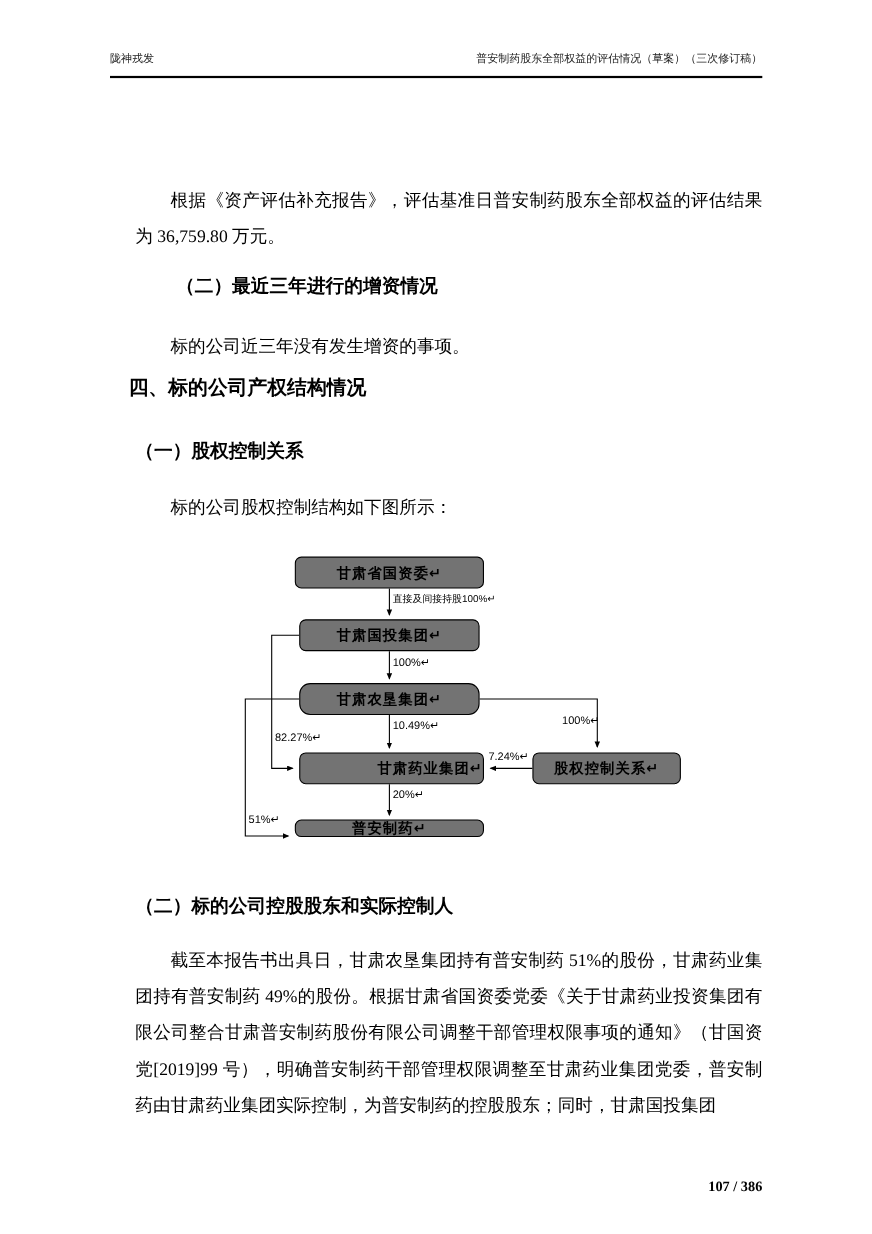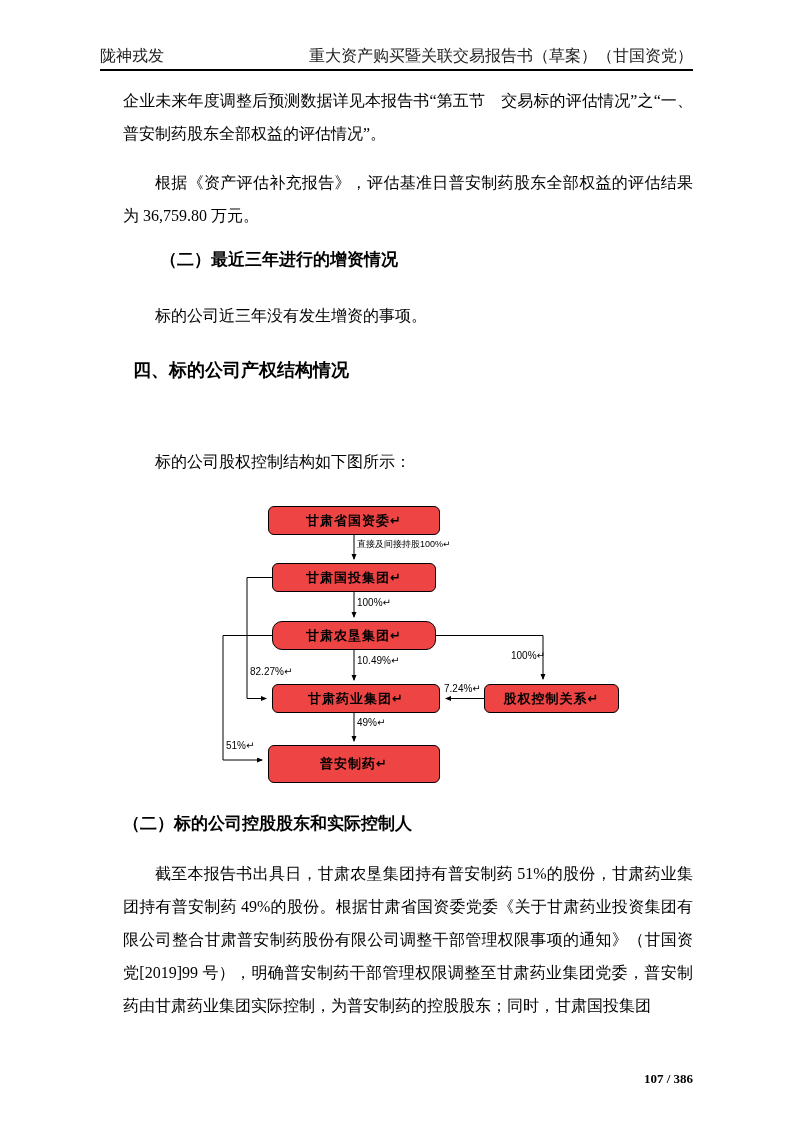--- a/index.html
+++ b/index.html
@@ -7,70 +7,70 @@
     position:relative;
     width:793px;height:1122px;
     margin:0 auto;
     background:#fff;
     overflow:hidden;
     font-family:"Liberation Serif","DejaVu Serif",serif;
     color:#000;
   }
   .abs{position:absolute;}
   
-  .hdr{top:46px;left:100px;width:593px;display:flex;justify-content:space-between;align-items:flex-end;font-size:16px;color:#222;}
+  .hdr{top:46px;left:100px;width:593px;display:flex;justify-content:space-between;align-items:flex-end;font-size:10px;color:#222;}
   .hdr-rule{top:69px;left:100px;width:593px;border-top:2px solid #000;height:0;}
   
   .body-par{left:123px;width:570px;font-size:16px;line-height:33px;text-align:justify;margin:0;}
   .indent{text-indent:2em;}
   .subhead{left:123px;width:600px;font-family:"Liberation Sans","DejaVu Sans",sans-serif;font-weight:bold;font-size:17px;line-height:24px;margin:0;}
-  .mainhead{left:117px;width:600px;font-family:Liberation Sans, sans-serif;font-weight:bold;font-size:18px;line-height:26px;margin:16px;}
+  .mainhead{left:117px;width:600px;font-family:Liberation Mono, monospace;font-weight:bold;font-size:18px;line-height:26px;margin:0;}
   
   .diagram{top:500px;left:0;width:793px;height:290px;}
   .diagram svg{position:absolute;top:0;left:0;}
   .node{
     position:absolute;
     box-sizing:border-box;
     border:1px solid #000;
     border-radius:6px;
-    background:#ef4444;
+    background:#737373;
     display:flex;align-items:center;justify-content:center;
     font-family:"Liberation Sans","DejaVu Sans",sans-serif;
     font-weight:bold;font-size:13px;letter-spacing:1px;
   }
   .edge-label{
     position:absolute;
     font-family:"Liberation Sans","DejaVu Sans",sans-serif;
     font-size:10px;white-space:nowrap;color:#000;
   }
   .edge-label.small{font-size:9px;}
   
   .footer{top:1024px;left:123px;width:570px;text-align:right;font-size:13px;font-weight:bold;margin-top:47px;}
 </style>
 </head>
 <body>
 
 <div class="page">
 
   <div class="abs hdr">
     <span>陇神戎发</span>
-    <span>重大资产购买暨关联交易报告书（草案）（甘国资党）</span>
+    <span>普安制药股东全部权益的评估情况（草案）（三次修订稿）</span>
   </div>
   <div class="abs hdr-rule"></div>
 
-  <p class="abs body-par" style="top:84px;">企业未来年度调整后预测数据详见本报告书“第五节　交易标的评估情况”之“一、普安制药股东全部权益的评估情况”。</p>
 
   <p class="abs body-par indent" style="top:166px;">根据《资产评估补充报告》，评估基准日普安制药股东全部权益的评估结果为 36,759.80 万元。</p>
 
   <h3 class="abs subhead" style="top:248px;margin-left:37px;">（二）最近三年进行的增资情况</h3>
 
   <p class="abs body-par indent" style="top:299px;">标的公司近三年没有发生增资的事项。</p>
 
   <h2 class="abs mainhead" style="top:341px;">四、标的公司产权结构情况</h2>
 
+  <h3 class="abs subhead" style="top:398px;">（一）股权控制关系</h3>
 
   <p class="abs body-par indent" style="top:445px;">标的公司股权控制结构如下图所示：</p>
 
   <div class="abs diagram">
     <svg width="793" height="290" viewBox="0 0 793 290">
       <defs>
         <marker id="arr" markerWidth="7" markerHeight="6" refX="5" refY="2.5" orient="auto">
           <path d="M0,0 L6,2.5 L0,5 Z" fill="#000"></path>
         </marker>
       </defs>
@@ -86,37 +86,37 @@
 
     <div class="node" style="left:268px;top:6px;width:172px;height:29px;">
       <span>甘肃省国资委↵</span>
     </div>
     <div class="node" style="left:272px;top:63px;width:164px;height:29px;">
       <span>甘肃国投集团↵</span>
     </div>
     <div class="node" style="left:272px;top:121px;width:164px;height:29px;border-radius:10px;">
       <span>甘肃农垦集团↵</span>
     </div>
-    <div class="node" style="left:272px;top:184px;width:168px;height:29px;">
+    <div class="node" style="left:272px;top:184px;width:168px;height:29px;justify-content:flex-end;">
       <span>甘肃药业集团↵</span>
     </div>
     <div class="node" style="left:484px;top:184px;width:135px;height:29px;">
       <span>股权控制关系↵</span>
     </div>
-    <div class="node" style="left:268px;top:245px;width:172px;height:38px;">
+    <div class="node" style="left:268px;top:245px;width:172px;height:16px;">
       <span>普安制药↵</span>
     </div>
 
     <div class="edge-label small" style="left:357px;top:38px;">直接及间接持股100%↵</div>
     <div class="edge-label" style="left:357px;top:97px;">100%↵</div>
     <div class="edge-label" style="left:357px;top:155px;">10.49%↵</div>
     <div class="edge-label" style="left:250px;top:166px;">82.27%↵</div>
     <div class="edge-label" style="left:511px;top:150px;">100%↵</div>
     <div class="edge-label" style="left:444px;top:183px;">7.24%↵</div>
-    <div class="edge-label" style="left:357px;top:217px;">49%↵</div>
+    <div class="edge-label" style="left:357px;top:217px;">20%↵</div>
     <div class="edge-label" style="left:226px;top:240px;">51%↵</div>
   </div>
 
   <h3 class="abs subhead" style="top:812px;">（二）标的公司控股股东和实际控制人</h3>
 
   <p class="abs body-par indent" style="top:857px;">截至本报告书出具日，甘肃农垦集团持有普安制药 51%的股份，甘肃药业集团持有普安制药 49%的股份。根据甘肃省国资委党委《关于甘肃药业投资集团有限公司整合甘肃普安制药股份有限公司调整干部管理权限事项的通知》（甘国资党[2019]99 号），明确普安制药干部管理权限调整至甘肃药业集团党委，普安制药由甘肃药业集团实际控制，为普安制药的控股股东；同时，甘肃国投集团</p>
 
   <div class="abs footer">107 / 386</div>
 
 </div>

